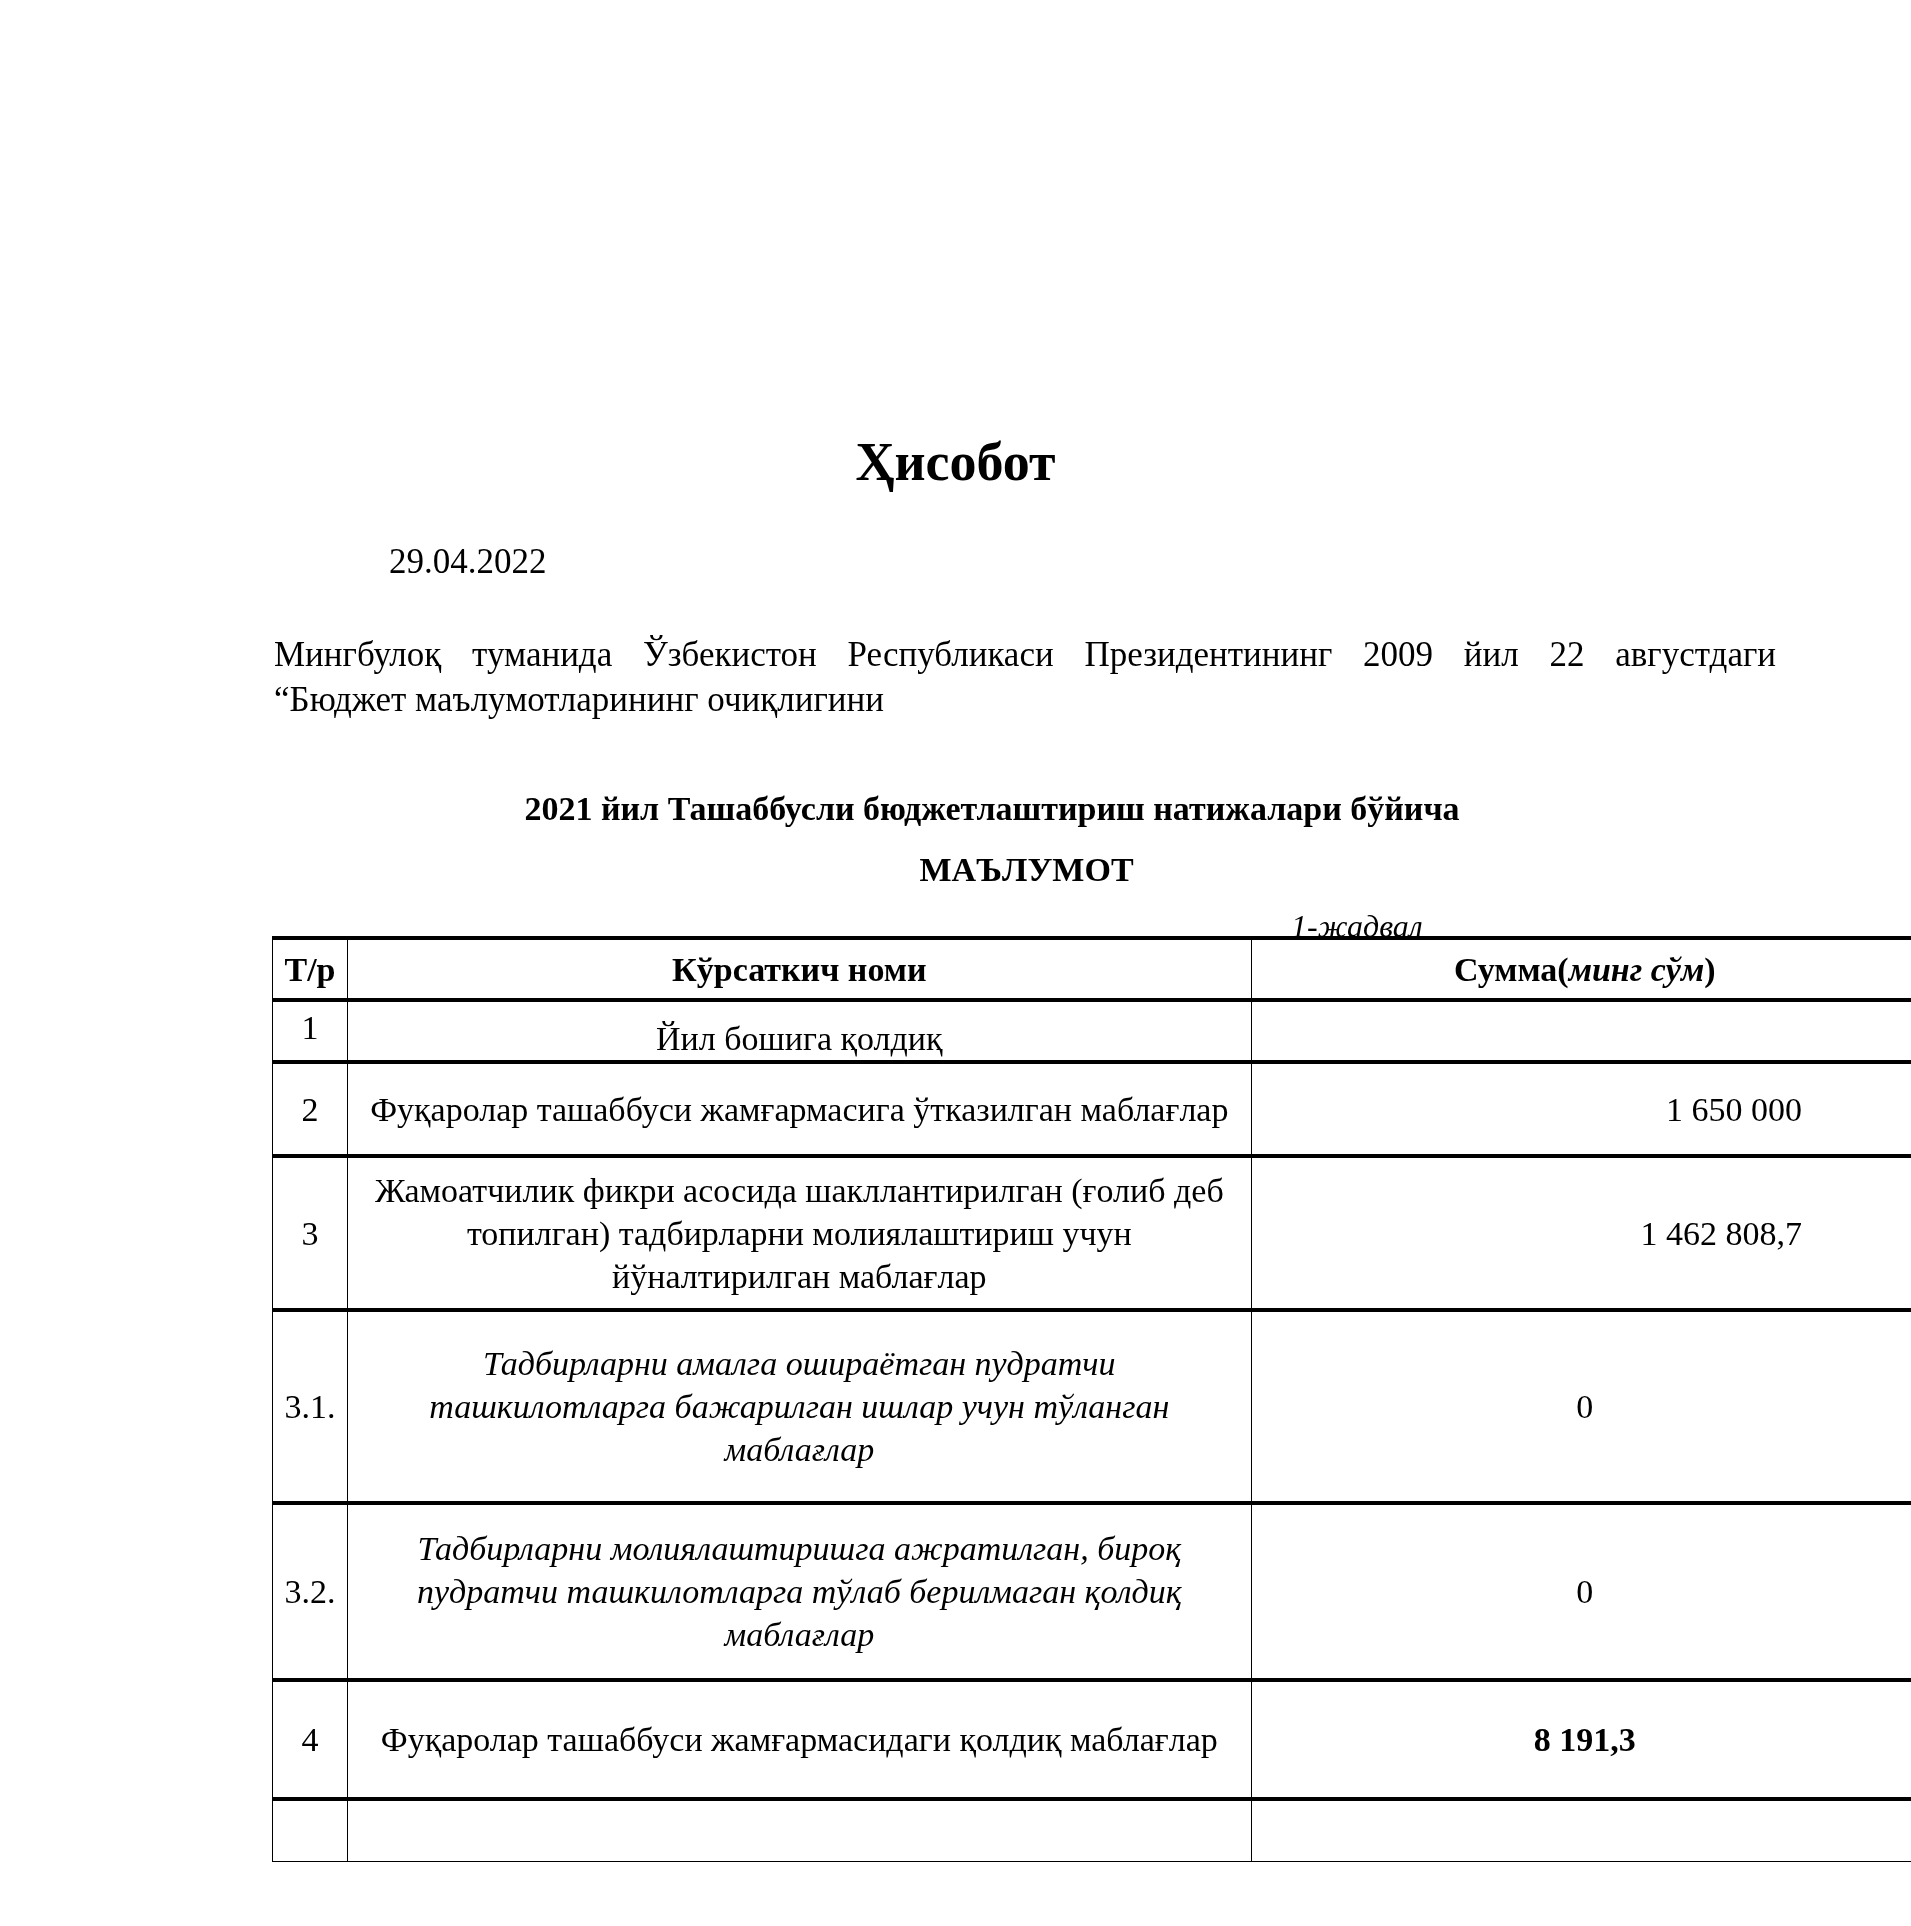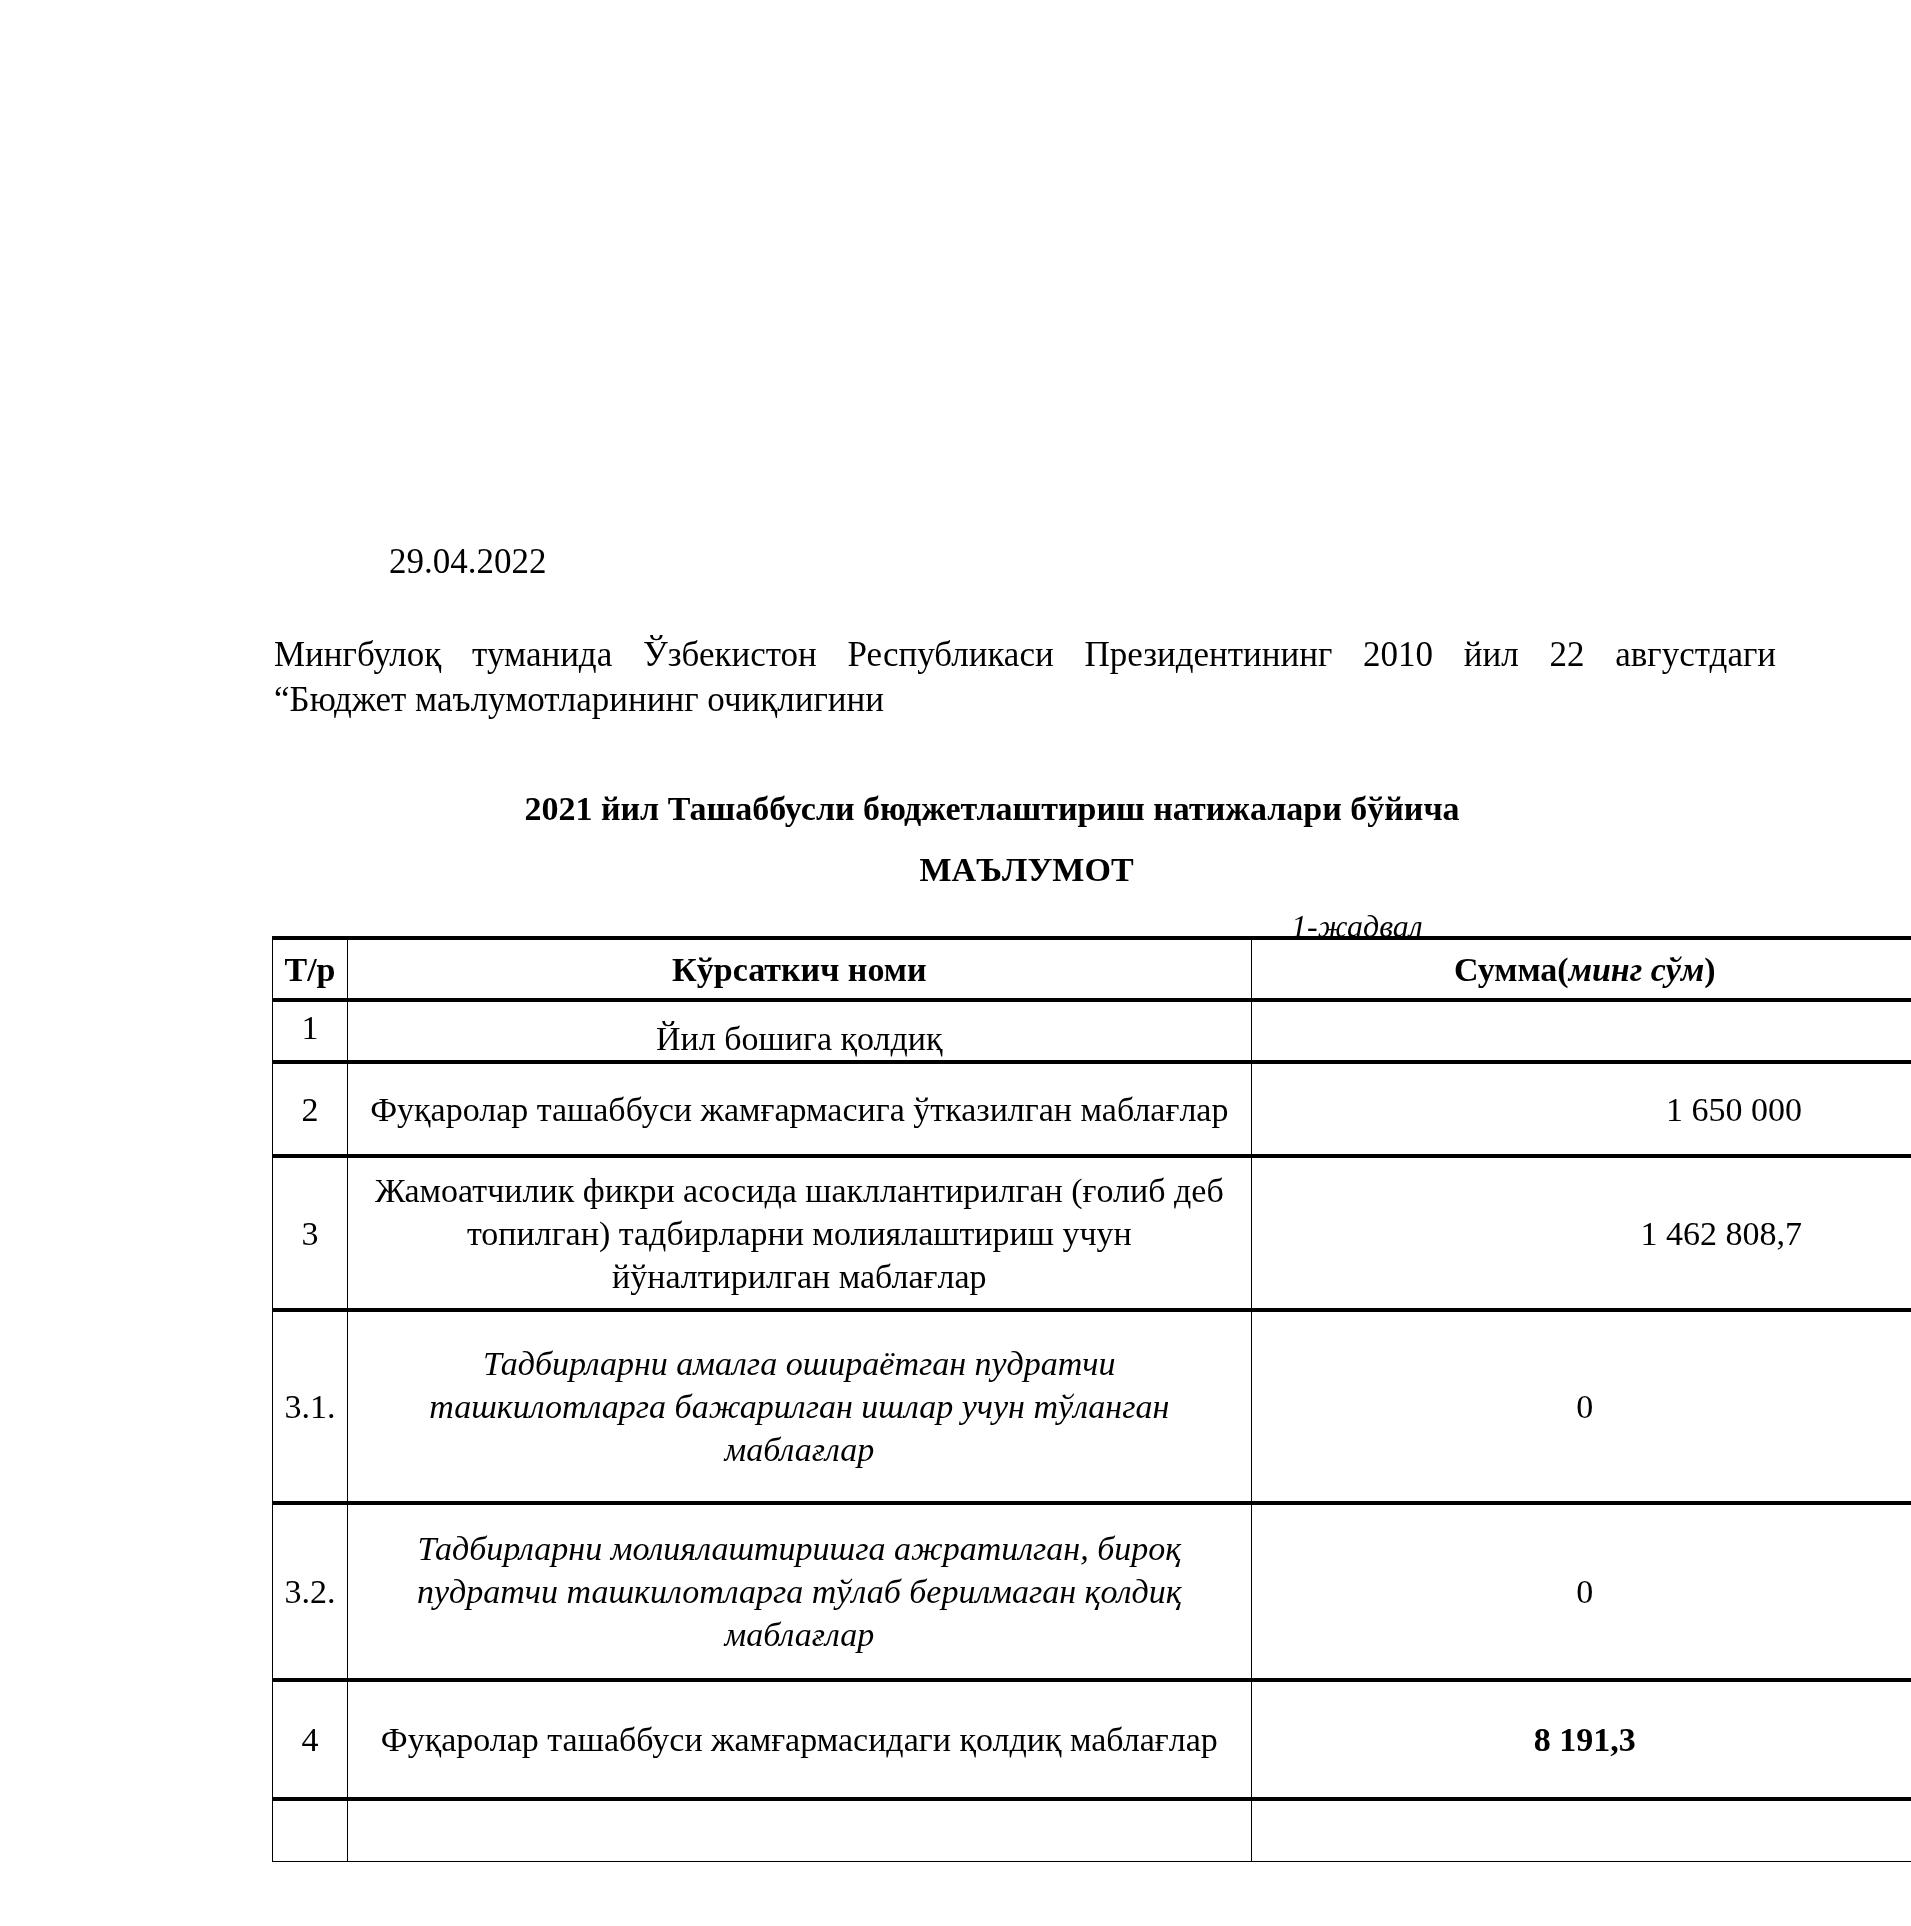--- a/index.html
+++ b/index.html
@@ -29,25 +29,26 @@
   .c3 { width: 501px; }
   .it { font-style: italic; }
   .bold { font-weight: bold; }
 </style>
 </head>
 <body>
 
 <div class="page">
 
 
+  <div class="report-title">Ҳисобот</div>
 
   <div class="date">29.04.2022</div>
 
   <div class="intro">
-    <span class="l1">Мингбулоқ туманида Ўзбекистон Республикаси Президентининг 2010 йил 22 августдаги</span>
+    <span class="l1">Мингбулоқ туманида Ўзбекистон Республикаси Президентининг 2009 йил 22 августдаги</span>
     <span>“Бюджет маълумотларининг очиқлигини</span>
   </div>
 
   <div class="table-title">2021 йил Ташаббусли бюджетлаштириш натижалари бўйича</div>
   <div class="table-sub">МАЪЛУМОТ</div>
   <div class="table-num">1-жадвал</div>
 
   <table class="data">
     <tbody>
         <tr>

